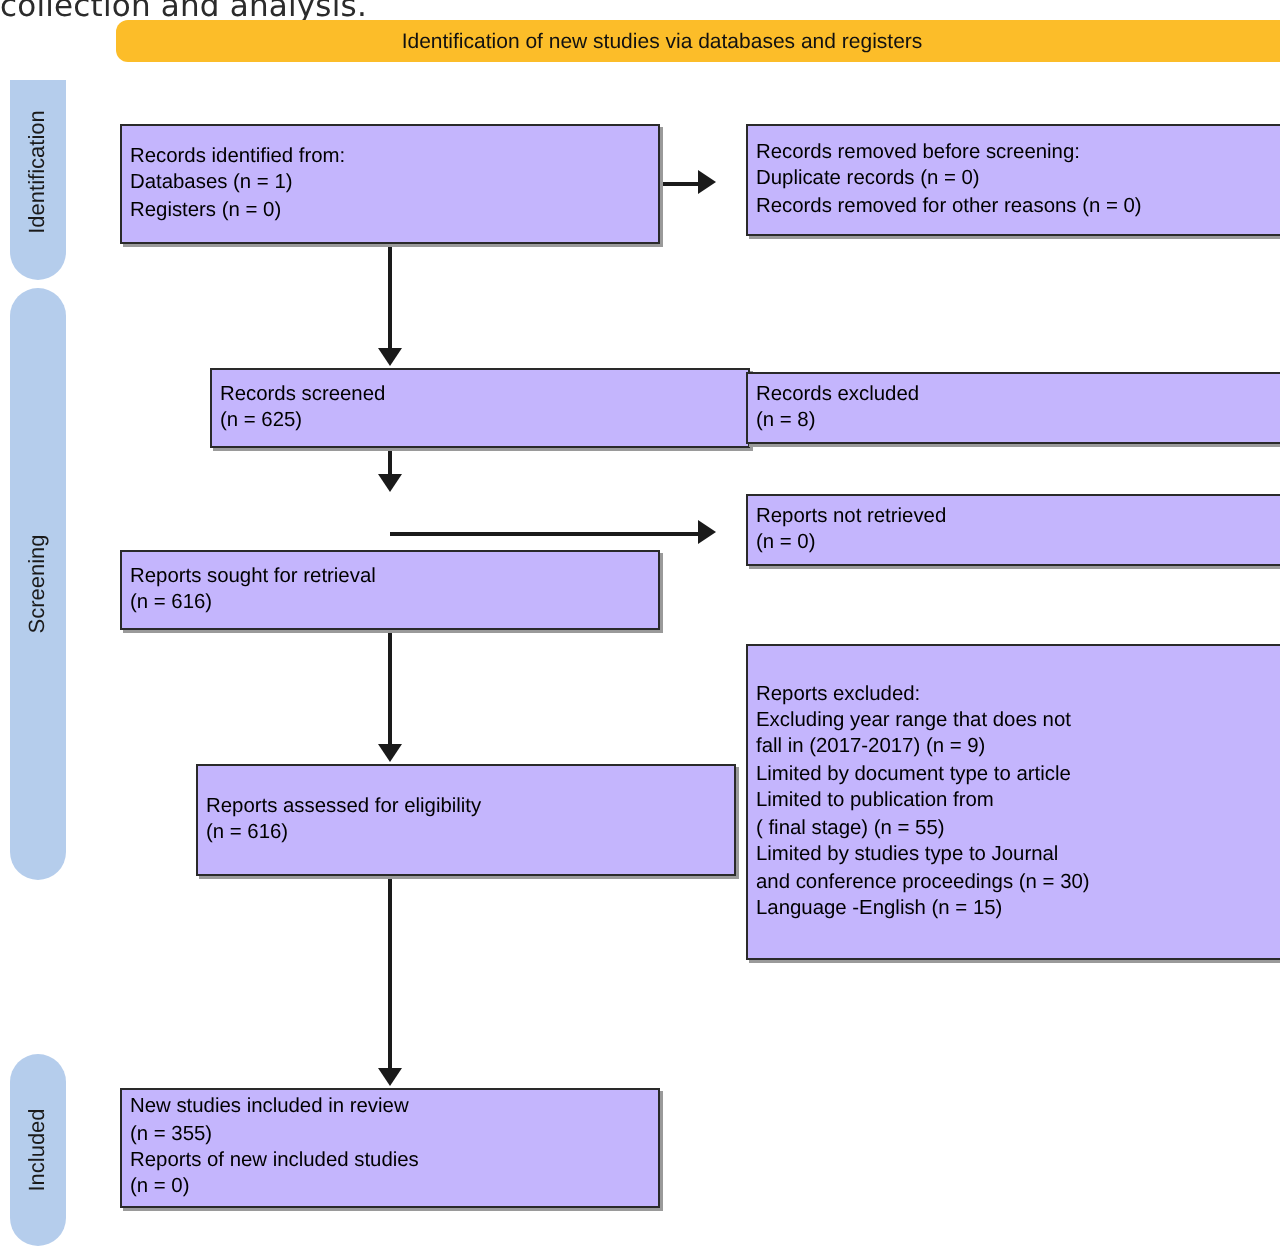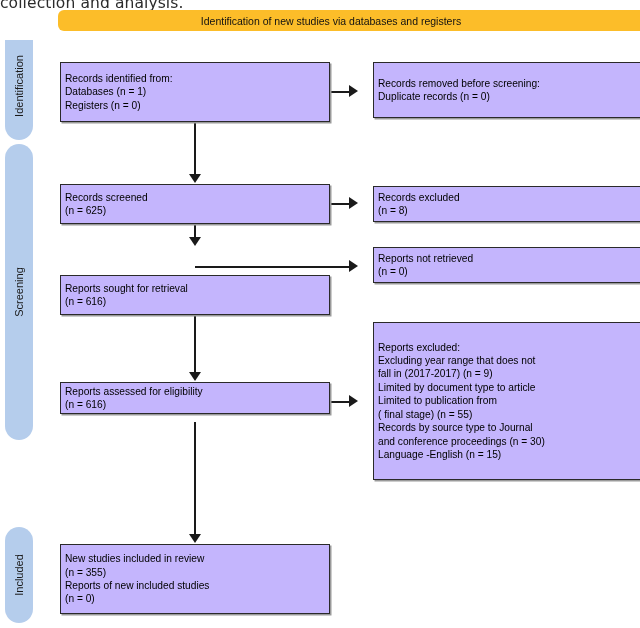--- a/index.html
+++ b/index.html
@@ -108,27 +108,27 @@
     white-space: nowrap;
   }
 
   
   .col-left  { left: 60px;  width: 270px; }
   
   .col-right { left: 373px; width: 274px; }
 
   #box-records-identified     { top: 62px;  height: 60px; }
   #box-records-removed        { top: 62px;  height: 56px; }
-  #box-records-screened       { top: 184px; height: 40px; }
+  #box-records-screened       { top: 184px; height: 40px; margin-left: 45px; }
   #box-records-excluded       { top: 186px; height: 36px; }
   #box-reports-sought         { top: 247px; height: 40px; margin-top: 28px; }
   #box-reports-not-retrieved  { top: 247px; height: 36px; }
-  #box-reports-assessed       { top: 382px; height: 32px; }
+  #box-reports-assessed       { top: 382px; height: 56px; margin-left: 38px; }
   #box-reports-excluded       { top: 322px; height: 158px; }
-  #box-new-studies-included   { top: 544px; height: 70px; }
+  #box-new-studies-included   { top: 544px; height: 60px; }
 
   
   .connector-v {
     position: absolute;
     left: 194px;
     width: 1.6px;
     background: #1a1a1a;
   }
   .connector-h {
     position: absolute;
@@ -219,20 +219,21 @@
 
 <div class="flow-box col-left" id="box-records-identified">
   <div class="line">Records identified from:</div>
   <div class="line">Databases (n = 1)</div>
   <div class="line">Registers (n = 0)</div>
 </div>
 
 <div class="flow-box col-right" id="box-records-removed">
   <div class="line">Records removed before screening:</div>
   <div class="line">Duplicate records (n = 0)</div>
+  <div class="line">Records removed for other reasons (n = 0)</div>
 </div>
 
 <div class="flow-box col-left" id="box-records-screened">
   <div class="line">Records screened</div>
   <div class="line">(n = 625)</div>
 </div>
 
 <div class="flow-box col-right" id="box-records-excluded">
   <div class="line">Records excluded</div>
   <div class="line">(n = 8)</div>
@@ -253,21 +254,21 @@
   <div class="line">(n = 616)</div>
 </div>
 
 <div class="flow-box col-right" id="box-reports-excluded">
   <div class="line">Reports excluded:</div>
   <div class="line">Excluding year range that does not</div>
   <div class="line">fall in (2017-2017) (n = 9)</div>
   <div class="line">Limited by document type to article</div>
   <div class="line">Limited to publication from</div>
   <div class="line">( final stage) (n = 55)</div>
-  <div class="line">Records by source type to Journal</div>
+  <div class="line">Limited by studies type to Journal</div>
   <div class="line">and conference proceedings (n = 30)</div>
   <div class="line">Language -English (n = 15)</div>
 </div>
 
 <div class="flow-box col-left" id="box-new-studies-included">
   <div class="line">New studies included in review</div>
   <div class="line">(n = 355)</div>
   <div class="line">Reports of new included studies</div>
   <div class="line">(n = 0)</div>
 </div>

